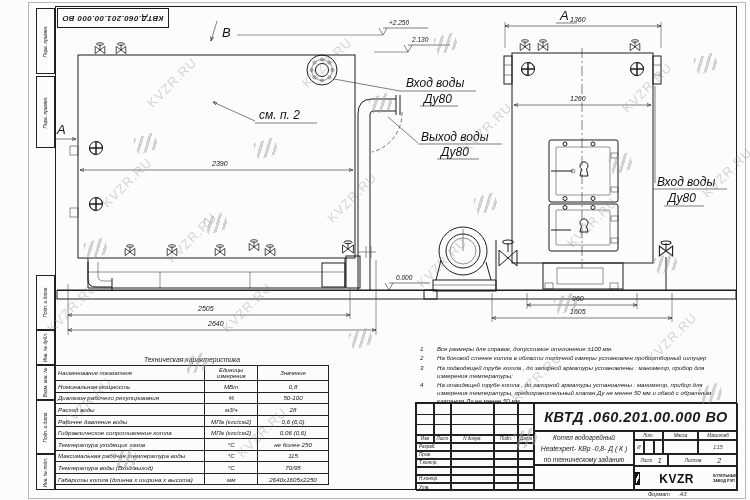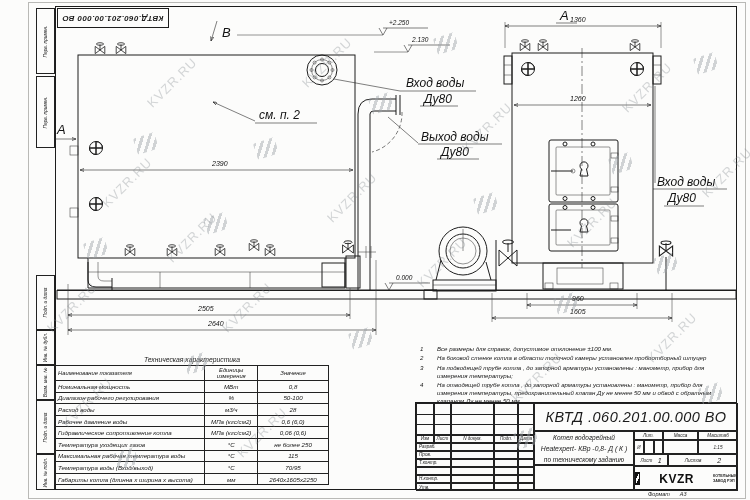--- a/index.html
+++ b/index.html
@@ -50,21 +50,21 @@
   .note{display:flex;gap:9px;font-size:6.1px;font-style:italic;line-height:1.3;
         color:#161616;margin-bottom:1.5px;}
   .note .nnum{width:8px;flex:0 0 8px;}
   
   .tb{position:absolute;left:415px;top:402px;width:322px;height:88px;z-index:4;
       border:1.5px solid #1c1c1c;box-sizing:border-box;background:transparent;}
   .tb .cell{position:absolute;border:.8px solid #222;box-sizing:border-box;
             font-size:4.6px;font-style:italic;color:#1a1a1a;overflow:hidden;}
   .tb .lbl{display:flex;align-items:center;padding-left:2px;}
   .tb .ctr{display:flex;align-items:center;justify-content:center;text-align:center;}
-  .docnum{font-size:14.5px;font-style:italic;font-weight:400;letter-spacing:.5px;}
+  .docnum{font-size:14.5px;font-style:italic;font-weight:700;letter-spacing:.5px;}
   .nm1{font-size:6.5px;} .nm2{font-size:6.8px;} .nm3{font-size:6.5px;}
   .val{font-size:7px;}
   .sheetrow{font-size:4.8px;display:flex;align-items:center;justify-content:space-evenly;}
   .logo-wrap{display:flex;align-items:center;justify-content:center;gap:19px;}
   .logo-icon{width:13px;height:13px;background:repeating-linear-gradient(115deg,#101010 0 2.6px,#fdfdfd 2.6px 4.6px);
              border:1px solid #101010;box-sizing:border-box;}
   .logo-kvzr{font-size:12px;font-weight:800;color:#0e0e0e;letter-spacing:.5px;font-style:normal;}
   .logo-sub{font-size:3.7px;font-weight:700;line-height:4.2px;color:#222;font-style:normal;}
   .format{position:absolute;left:648px;top:491px;font-size:5.5px;font-style:italic;color:#222;z-index:4;}
   .format b{font-weight:normal;margin-left:10px;}

